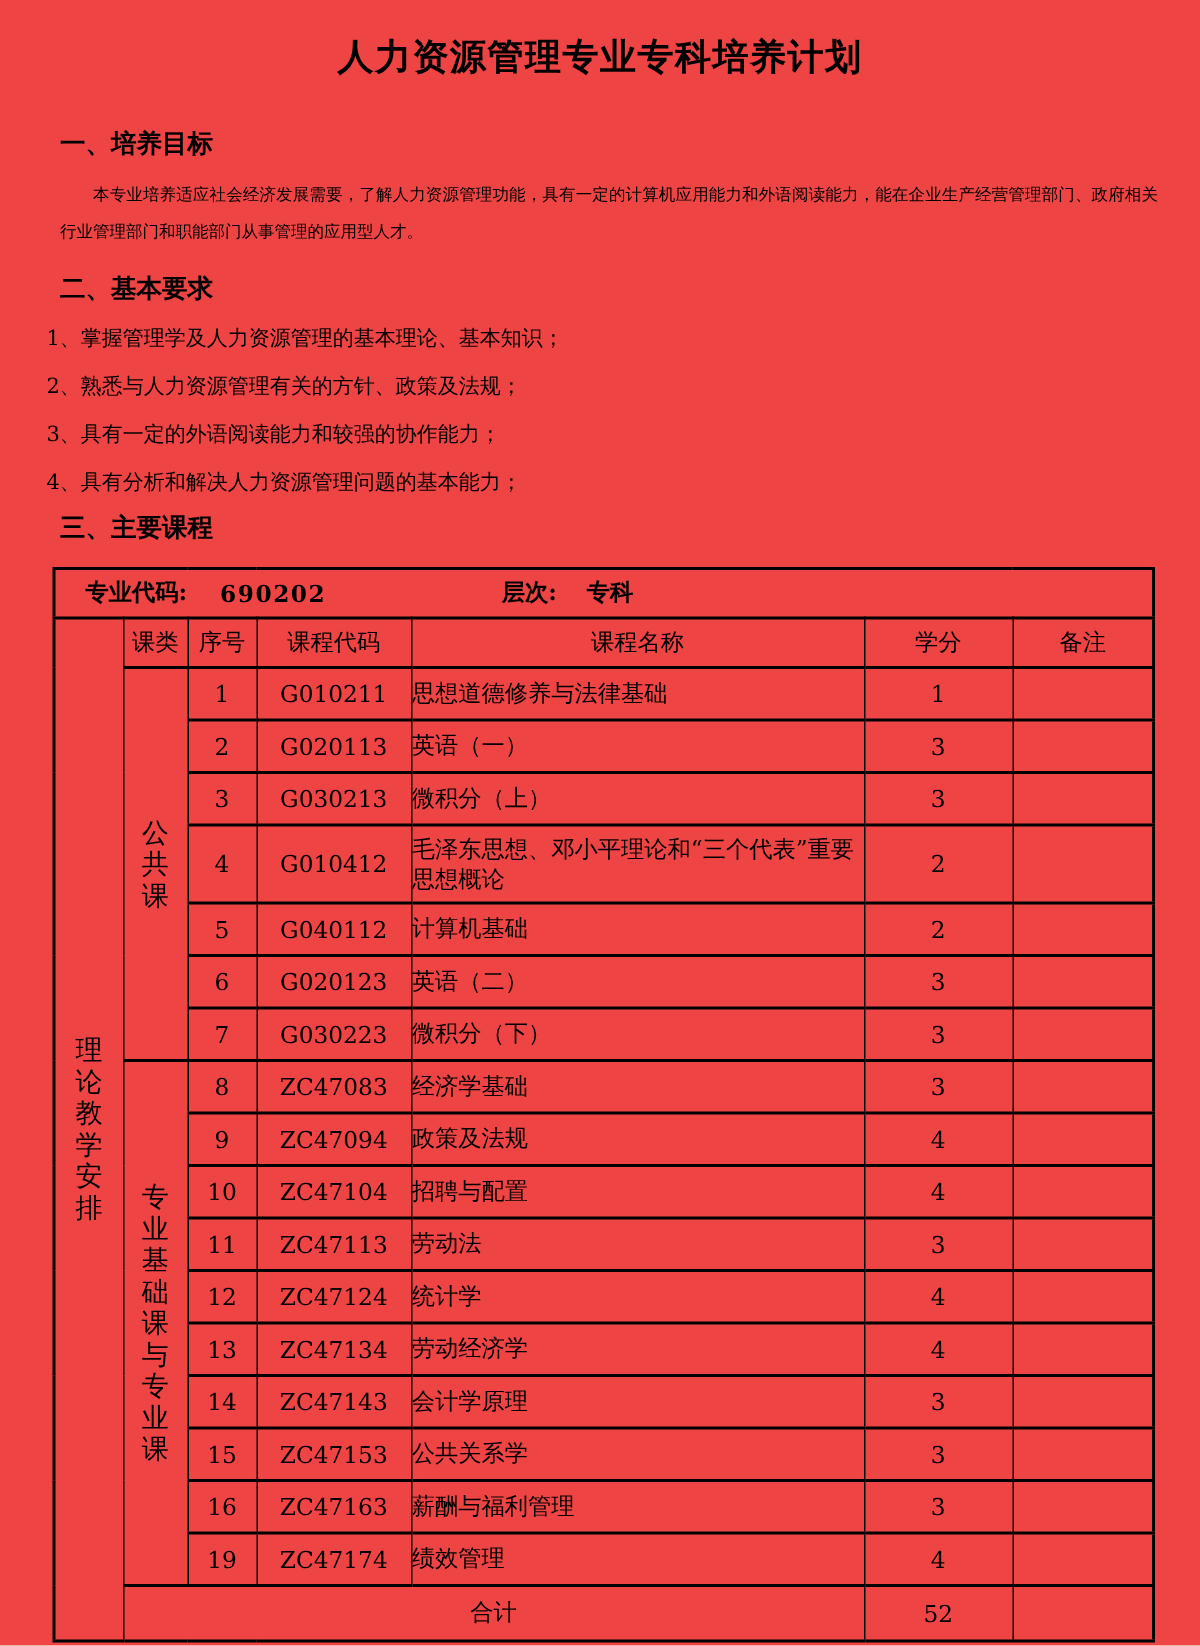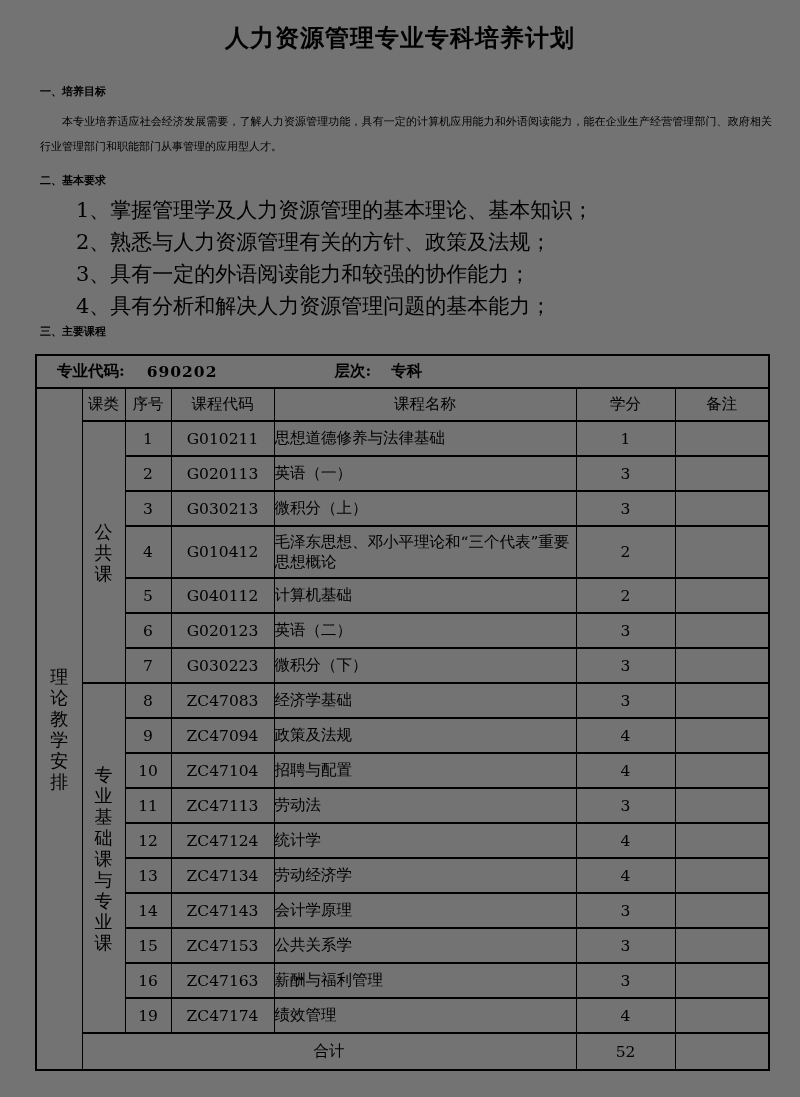--- a/index.html
+++ b/index.html
@@ -1,50 +1,50 @@
 <!DOCTYPE html>
 <html><head>
 <meta charset="utf-8">
 <style>
   * { margin:0; padding:0; box-sizing:border-box; }
   html,body { background:#fff; }
   .page {
     position:relative;
     width:800px; height:1097px;
-    background:#737373; color:#000;
+    background:#ef4444; color:#000;
     font-family:"DejaVu Serif","Liberation Serif",serif;
     overflow:hidden;
   }
   .doc-title {
     padding-top:22px;
     text-align:center;
     font-family:"Liberation Sans","DejaVu Sans",sans-serif;
     font-weight:bold;
     font-size:24px;
     letter-spacing:1px;
   }
   .h2 {
     margin:0 0 0 40px;
     font-family:Liberation Serif, serif;
     font-weight:bold;
-    font-size:11px;
+    font-size:17px;
   }
   .h2-1 { margin-top:30px; }
   .h2-2 { margin-top:14px; }
   .h2-3 { margin-top:8px; }
   .para {
     margin:10px 28px 0 40px;
     font-size:11px;
     line-height:25px;
     text-indent:2em;
     text-align:justify;
   }
   .req-item {
-    margin:12px 0 0 76px;
-    font-size:21px;
+    margin:12px 0 0 31px;
+    font-size:14px;
     line-height:20px;
   }
   
   table.courses {
     margin:15px 0 0 35px;
     border-collapse:collapse;
     table-layout:fixed;
     width:733px;
     border:2px solid #000;
   }

